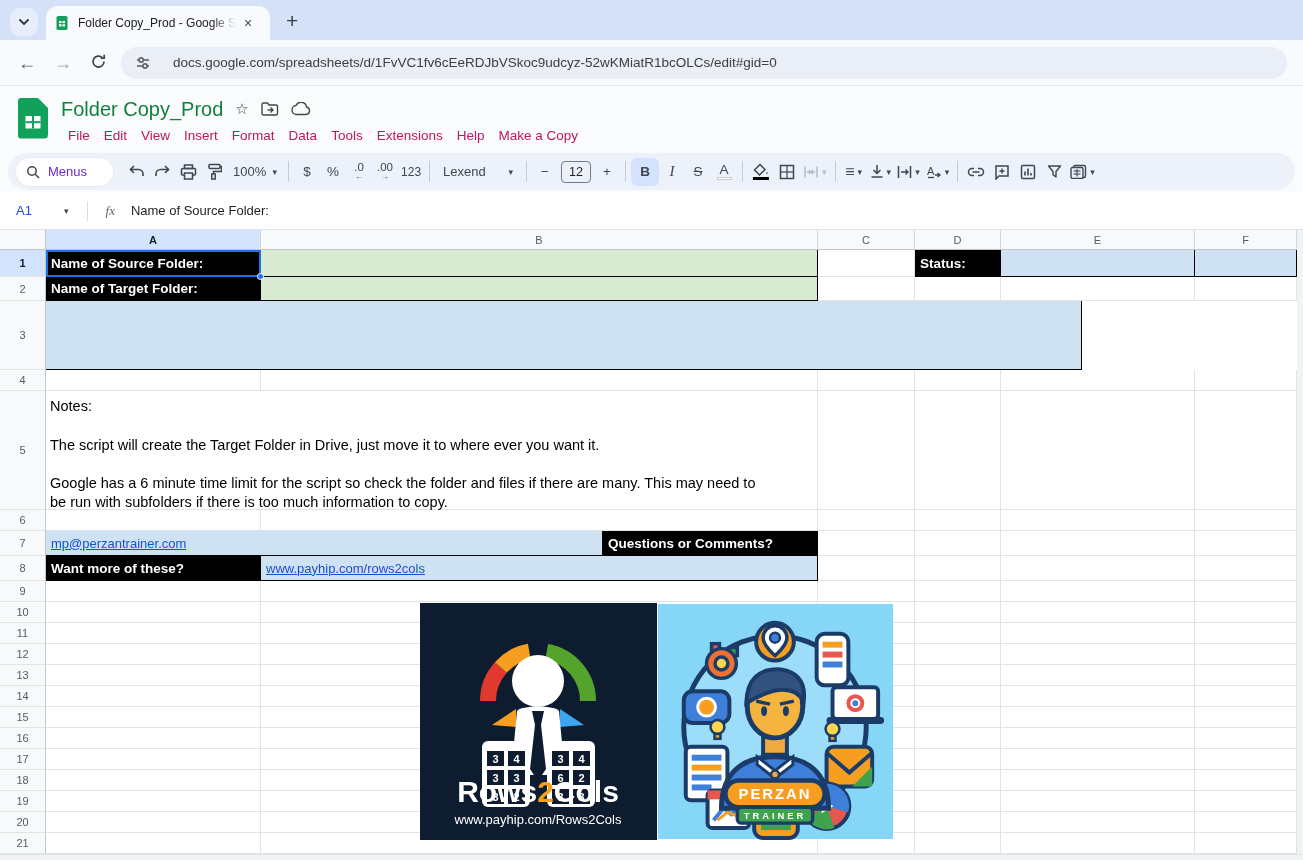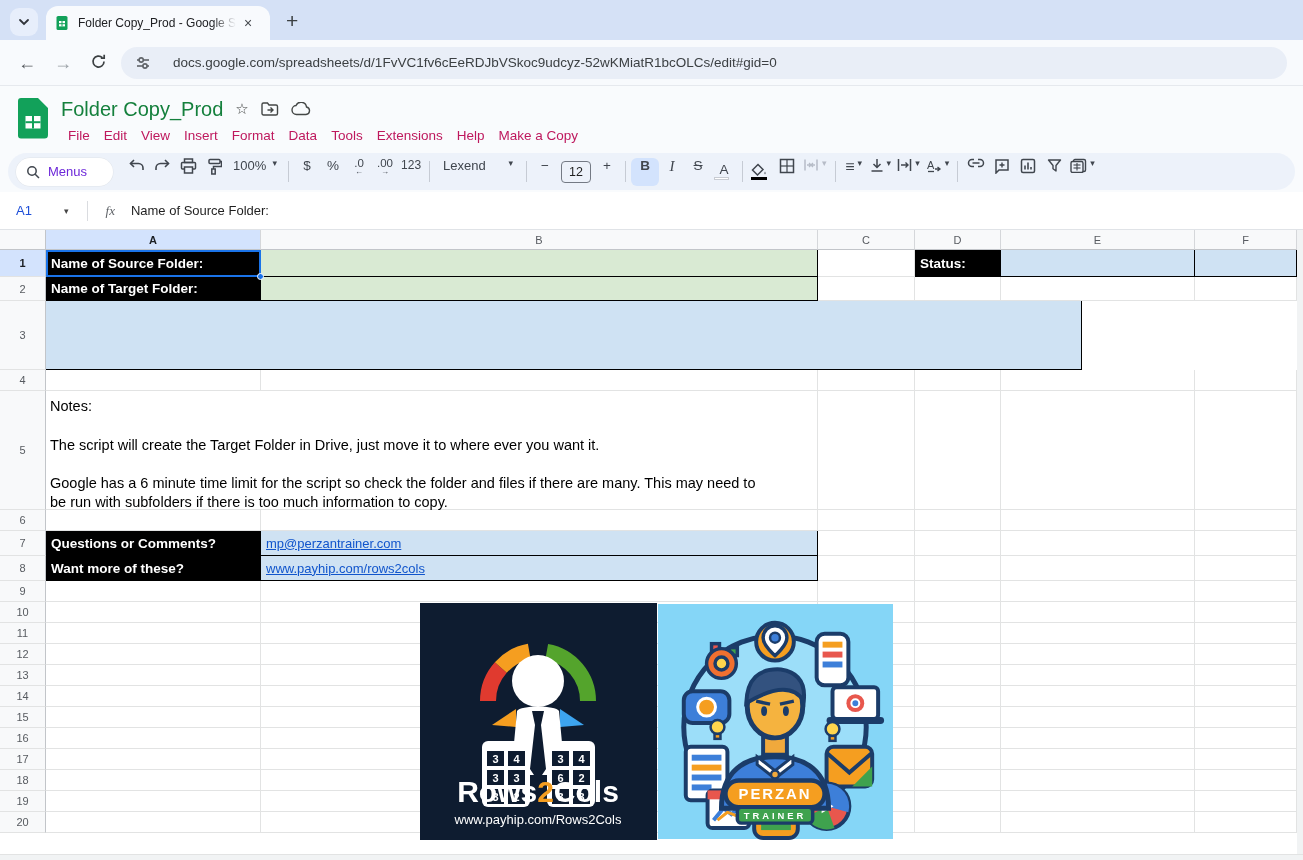--- a/index.html
+++ b/index.html
@@ -33,21 +33,21 @@
   .doctitle{font-size:20px;color:#15803d}
   .hdricon{color:#444746;font-size:15px;display:flex;align-items:center;cursor:pointer}
   .menurow{display:flex;margin-top:1px}
   .menuitem{font-size:13.5px;color:#be185d;padding:3px 7px;border-radius:4px;cursor:pointer}
 
   
   .toolbarwrap{position:absolute;top:152px;left:0;width:1303px;height:40px;background:#f9fbfd}
   .toolbar{position:absolute;left:8px;right:8px;top:1px;height:37px;border-radius:19px;background:#edf2fa;
     display:flex;align-items:center;padding:0 8px}
   .tbtn{height:28px;min-width:26px;padding:0 3px;border:none;background:none;border-radius:6px;
-    display:flex;justify-content:center;color:#40464e;font-size:13.5px;cursor:pointer;gap:2px}
+    display:flex;align-items:center;justify-content:center;color:#40464e;font-size:13.5px;cursor:pointer;gap:2px}
   .tbtn svg{display:block}
   .caret{font-size:9px;color:#40464e;margin-left:1px}
   .sep{width:1px;height:21px;background:#c6cbd4;margin:0 5px;flex:none}
   .menusearch{height:28px;border-radius:14px;background:#fff;display:flex;align-items:center;
     padding:0 26px 0 10px;gap:8px;border:none;cursor:pointer;box-shadow:0 0 0 .5px #e0e4ea}
   .menusearch span{font-size:13px;color:#6d28d9}
   .zoombtn{font-size:13px;width:56px;justify-content:space-between;padding:0 6px}
   .fontbtn{font-size:13px;width:86px;justify-content:space-between;padding:0 8px}
   .sizebox{width:30px;height:22px;border:1px solid #747a84;border-radius:4px;font-size:12.5px;
     display:flex;align-items:center;justify-content:center;color:#1f1f1f;margin:0 3px}
@@ -419,25 +419,25 @@
     <div class="c cA"></div>
       <div class="c cB"></div>
       <div class="c cC"></div>
       <div class="c cD"></div>
       <div class="c cE"></div>
       <div class="c cF"></div>
   </div>
 
   <div class="row" style="height:25px">
     <div class="rn">7</div>
+    <div class="c cB bl">
+        <span class="lnk">mp@perzantrainer.com</span>
+      </div>
     <div class="c cA k">
         <span>Questions or Comments?</span>
-      </div>
-    <div class="c cB bl">
-        <span class="lnk">mp@perzantrainer.com</span>
       </div>
     <div class="c cC"></div>
       <div class="c cD"></div>
       <div class="c cE"></div>
       <div class="c cF"></div>
   </div>
 
   <div class="row" style="height:25px">
     <div class="rn">8</div>
     <div class="c cA k">
@@ -546,20 +546,29 @@
     <div class="rn">19</div>
     <div class="c cA"></div>
       <div class="c cB"></div>
       <div class="c cC"></div>
       <div class="c cD"></div>
       <div class="c cE"></div>
       <div class="c cF"></div>
   </div>
   <div class="row" style="height:21px">
     <div class="rn">20</div>
+    <div class="c cA"></div>
+      <div class="c cB"></div>
+      <div class="c cC"></div>
+      <div class="c cD"></div>
+      <div class="c cE"></div>
+      <div class="c cF"></div>
+  </div>
+  <div class="row" style="height:21px">
+    <div class="rn">21</div>
     <div class="c cA"></div>
       <div class="c cB"></div>
       <div class="c cC"></div>
       <div class="c cD"></div>
       <div class="c cE"></div>
       <div class="c cF"></div>
   </div>
 
   <div class="imgs">
     <svg width="239" height="237" viewBox="0 0 237 237">

